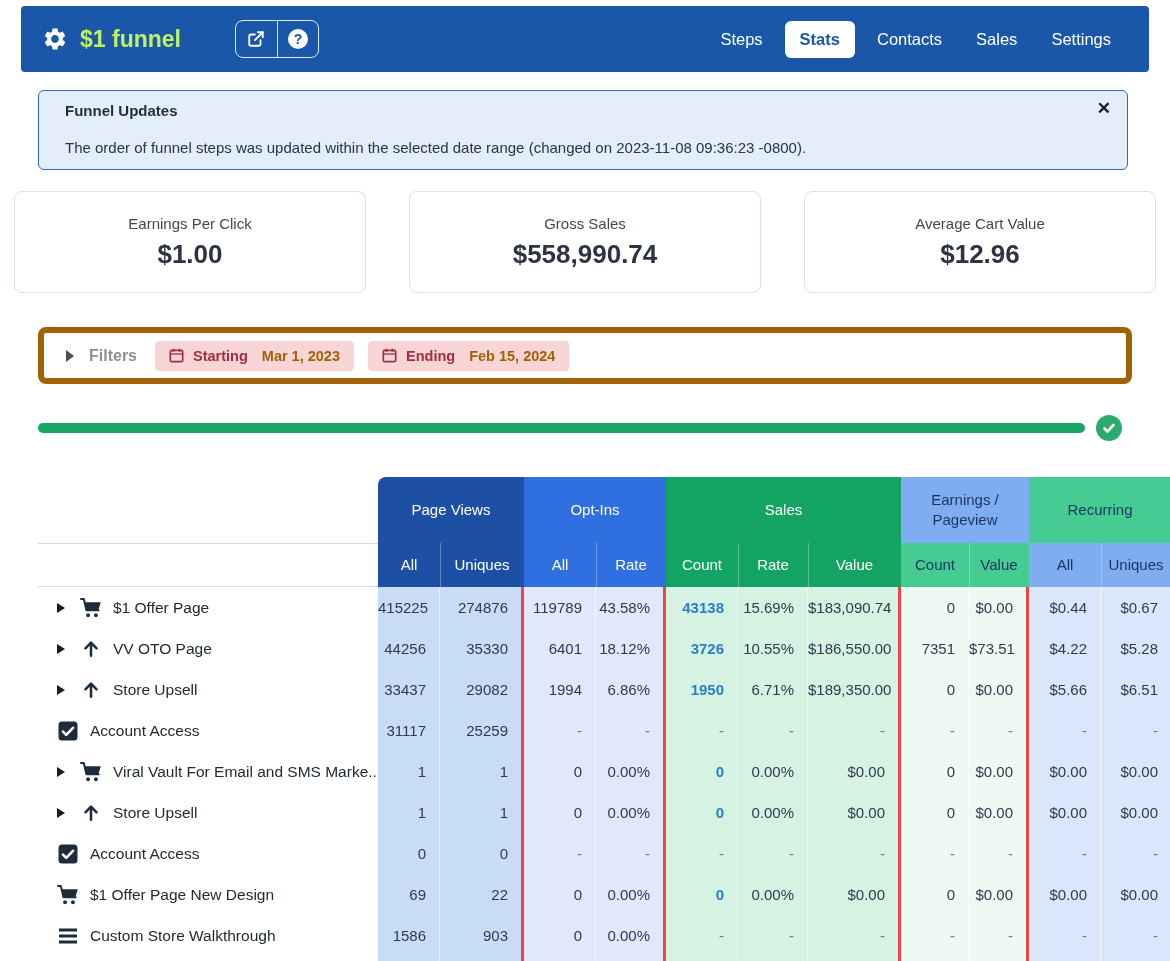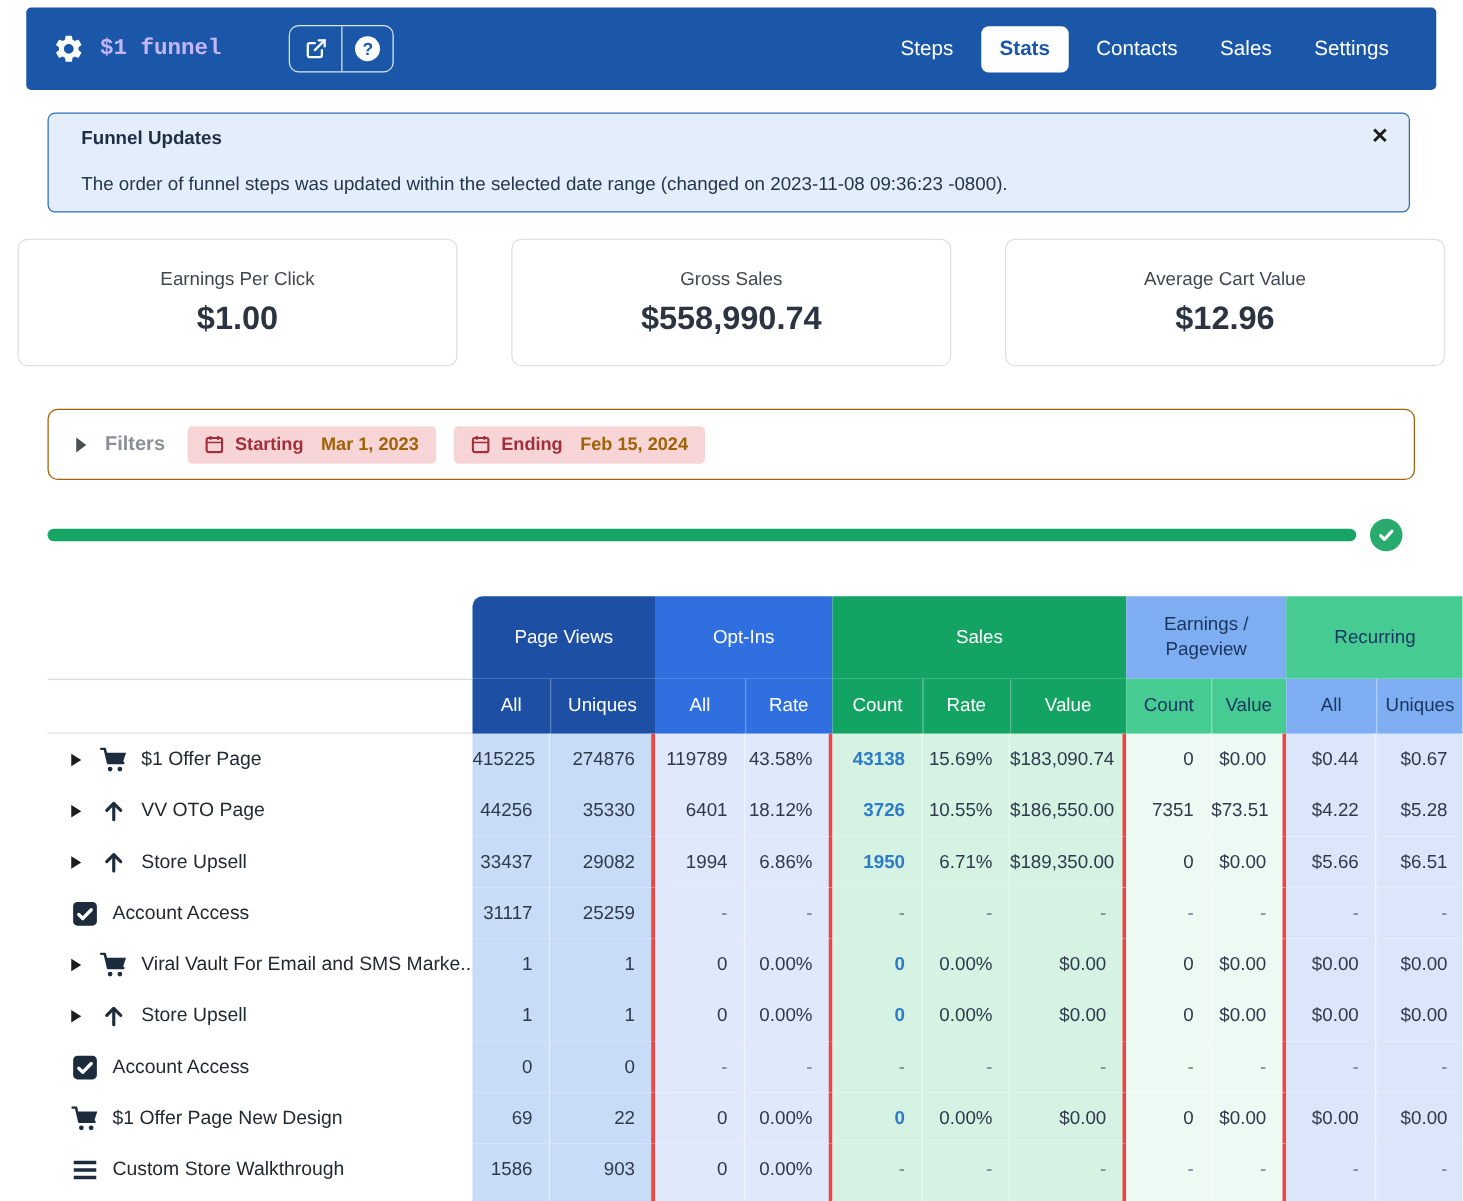--- a/index.html
+++ b/index.html
@@ -4,21 +4,21 @@
 <style>
   * { margin:0; padding:0; box-sizing:border-box; }
   html,body { width:1170px; height:961px; overflow:hidden; background:#fff;
     font-family:"Liberation Sans", sans-serif; color:#222; }
 
   
   .navbar { margin:6px 21px 0 21px; height:66px; background:#1b57a8; border-radius:4px;
     display:flex; align-items:center; padding:0 26px 0 21px; }
   .nav-title-wrap { display:flex; align-items:center; gap:12px; }
   .gear { width:26px; height:26px; }
-  .nav-title { color:#c4b5fd; font-size:18px; font-weight:bold;font-family:Liberation Mono, monospace; }
+  .nav-title { color:#bef264; font-size:23px; font-weight:bold; }
   .nav-btn-group { display:flex; margin-left:54px; border:1px solid rgba(255,255,255,.85);
     border-radius:8px; overflow:hidden; height:38px; }
   .nav-btn { width:41px; display:flex; align-items:center; justify-content:center; cursor:pointer; }
   .nav-btn + .nav-btn { border-left:1px solid rgba(255,255,255,.85); }
   .qmark { width:20px; height:20px; border-radius:50%; background:#fff; color:#1b57a8;
     font-weight:bold; font-size:14px; display:flex; align-items:center; justify-content:center; }
   .nav-tabs { margin-left:auto; display:flex; align-items:center; gap:10px; }
   .nav-tab { color:#fff; font-size:16.5px; padding:9px 12px; border-radius:6px; cursor:pointer; }
   .nav-tab.active { background:#fff; color:#1b57a8; font-weight:bold; padding:9px 15px; }
 
@@ -31,21 +31,21 @@
     color:#1c1c1c; cursor:pointer; line-height:1; }
 
   
   .cards { margin-top:21px; display:flex; justify-content:center; gap:43px; }
   .card { width:352px; height:102px; border:1px solid #dcdfe3; border-radius:8px; background:#fff;
     display:flex; flex-direction:column; align-items:center; justify-content:center; gap:7px; }
   .card-label { font-size:15px; color:#3f4852; }
   .card-value { font-size:26px; font-weight:bold; color:#2b3440; }
 
   
-  .filters { margin:34px 38px 0 38px; height:57px; border:1px solid #a16207; border-radius:8px;
+  .filters { margin:34px 38px 0 38px; height:57px; border:6px solid #a16207; border-radius:8px;
     display:flex; align-items:center; padding:0 22px; }
   .caret-right { width:0; height:0; border-left:8px solid #4a4f55; border-top:6px solid transparent;
     border-bottom:6px solid transparent; cursor:pointer; }
   .filters-label { margin-left:15px; font-size:16px; font-weight:bold; color:#8a9099; }
   .badges { display:flex; gap:14px; margin-left:18px; }
   .badge { display:flex; align-items:center; gap:9px; background:#f7d5d7; border-radius:4px;
     padding:7px 14px; cursor:pointer; }
   .badge .cal { width:15px; height:15px; }
   .badge-label { font-size:14.5px; font-weight:bold; color:#a12f3c; }
   .badge-value { font-size:14.5px; font-weight:bold; color:#a16207; margin-left:5px; }

